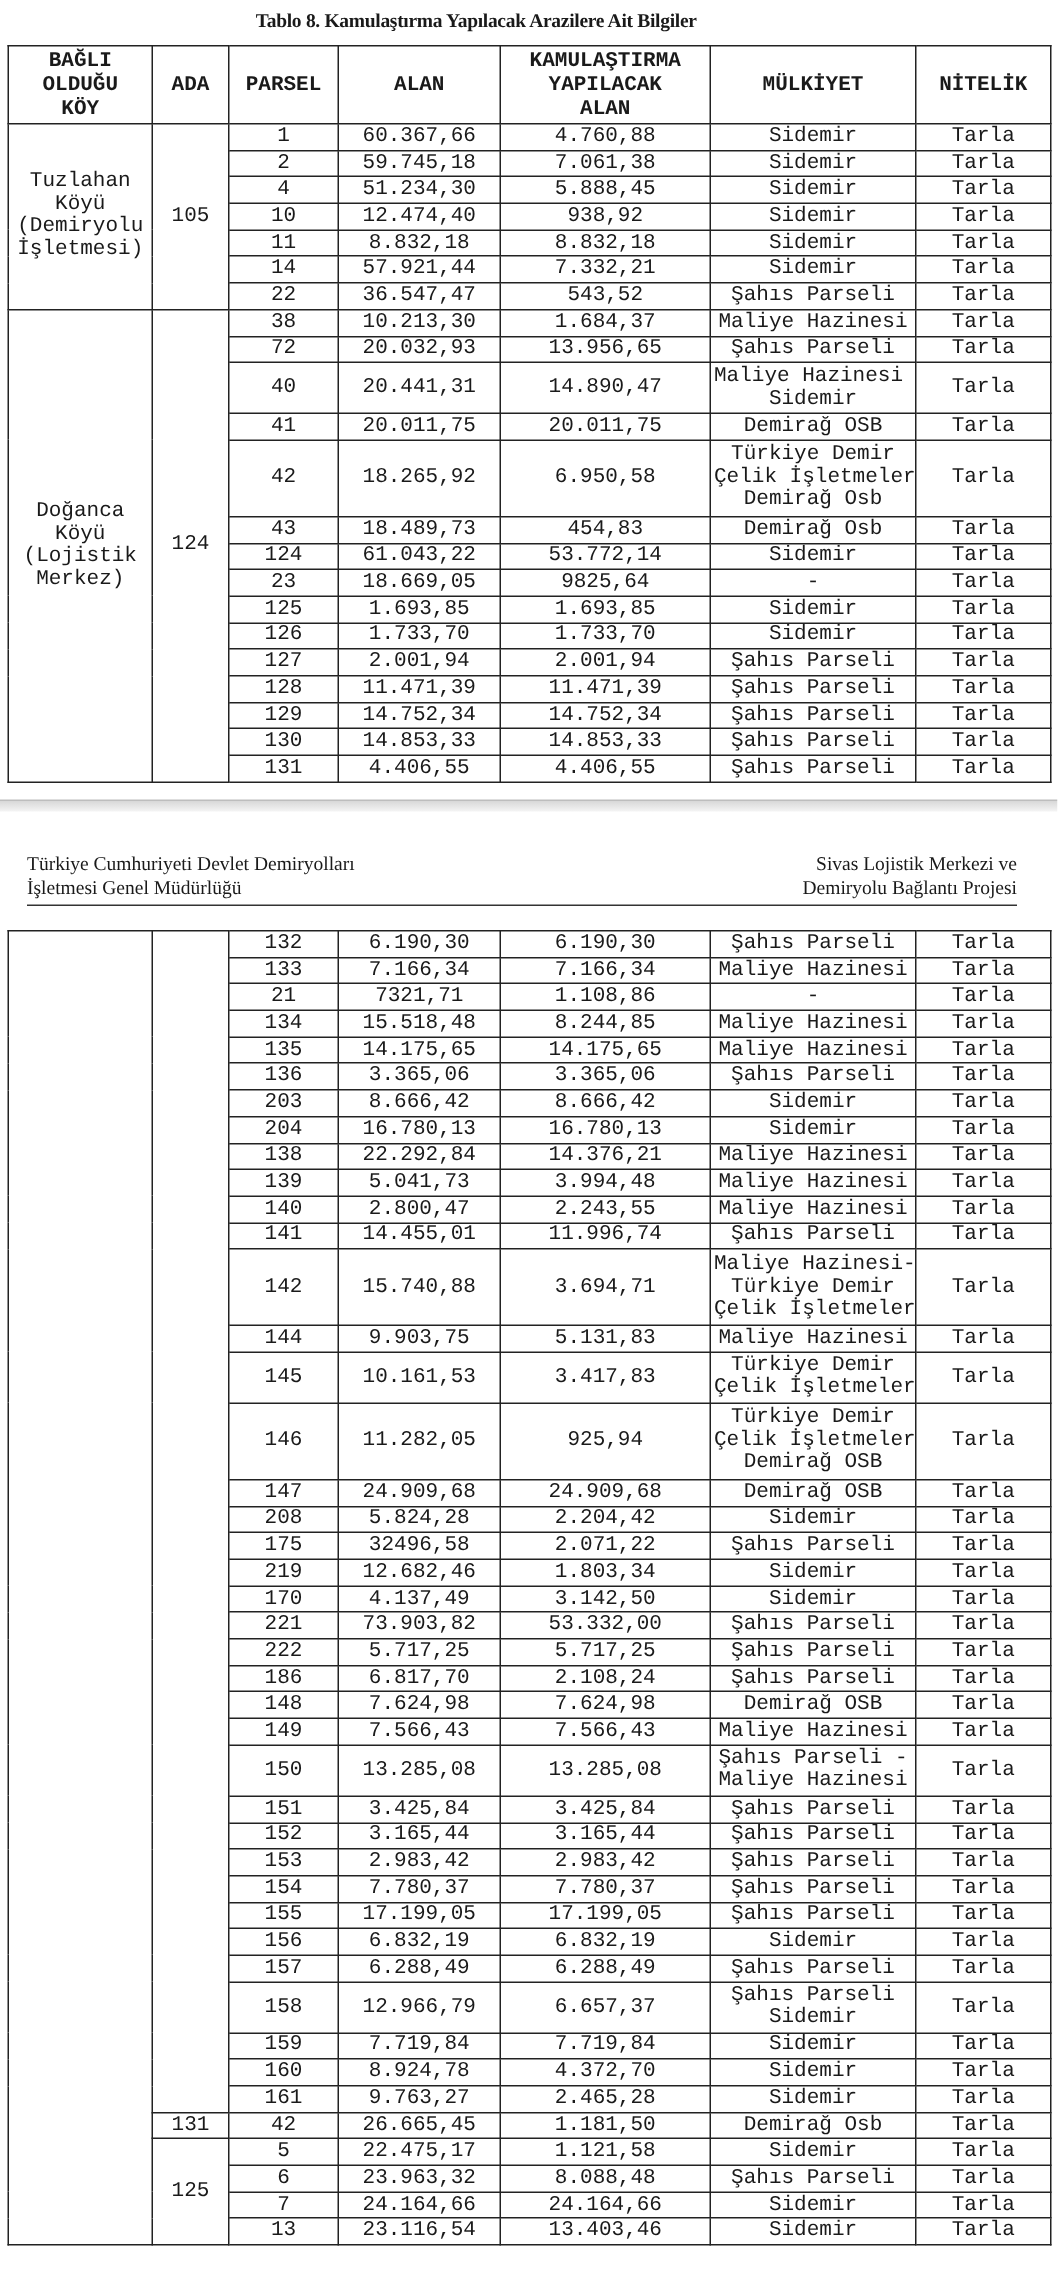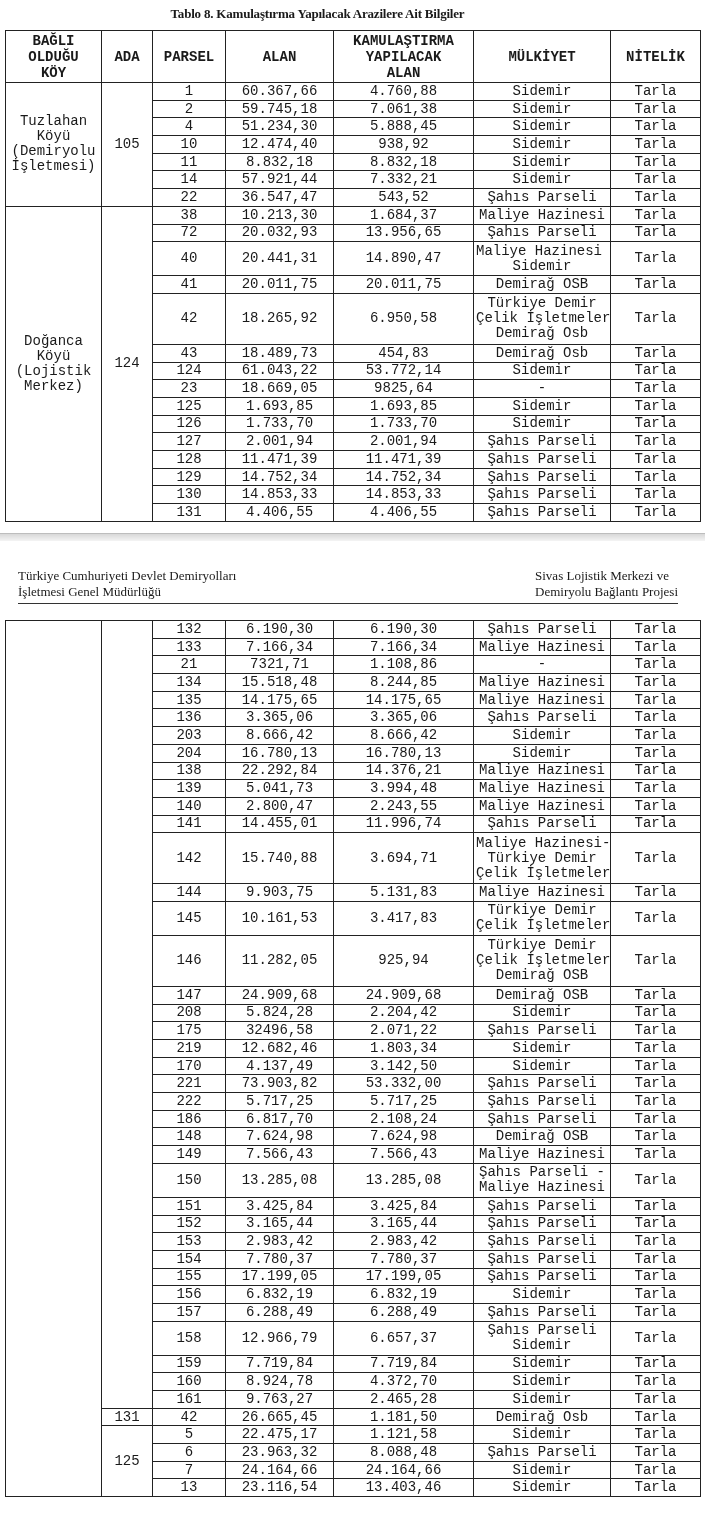--- a/index.html
+++ b/index.html
@@ -41,21 +41,21 @@
     position: absolute; left: 0; top: 533px; width: 705px; height: 8px;
     background: linear-gradient(#d8d8d8, #f4f4f4);
     border-top: 1px solid #bdbdbd;
   }
 
   .doc-header {
     position: absolute; left: 18px; top: 568px; width: 660px; height: 36px;
     border-bottom: 1.5px solid #333; font-size: 13px; line-height: 16px;
   }
   .doc-header .left { position: absolute; left: 0; top: 0; text-align: left; }
-  .doc-header .right { position: absolute; right: 0; top: 0; text-align: left; margin-left: 36px; }
+  .doc-header .right { position: absolute; right: 0; top: 0; text-align: right; margin-left: 36px; }
   .hdr-line { display: block; white-space: nowrap; }
 </style>
 </head>
 <body>
 
 <div class="page-title">Tablo 8. Kamulaştırma Yapılacak Arazilere Ait Bilgiler</div>
 
 <table class="land" id="table-top">
   <colgroup>
     <col class="col-koy">

